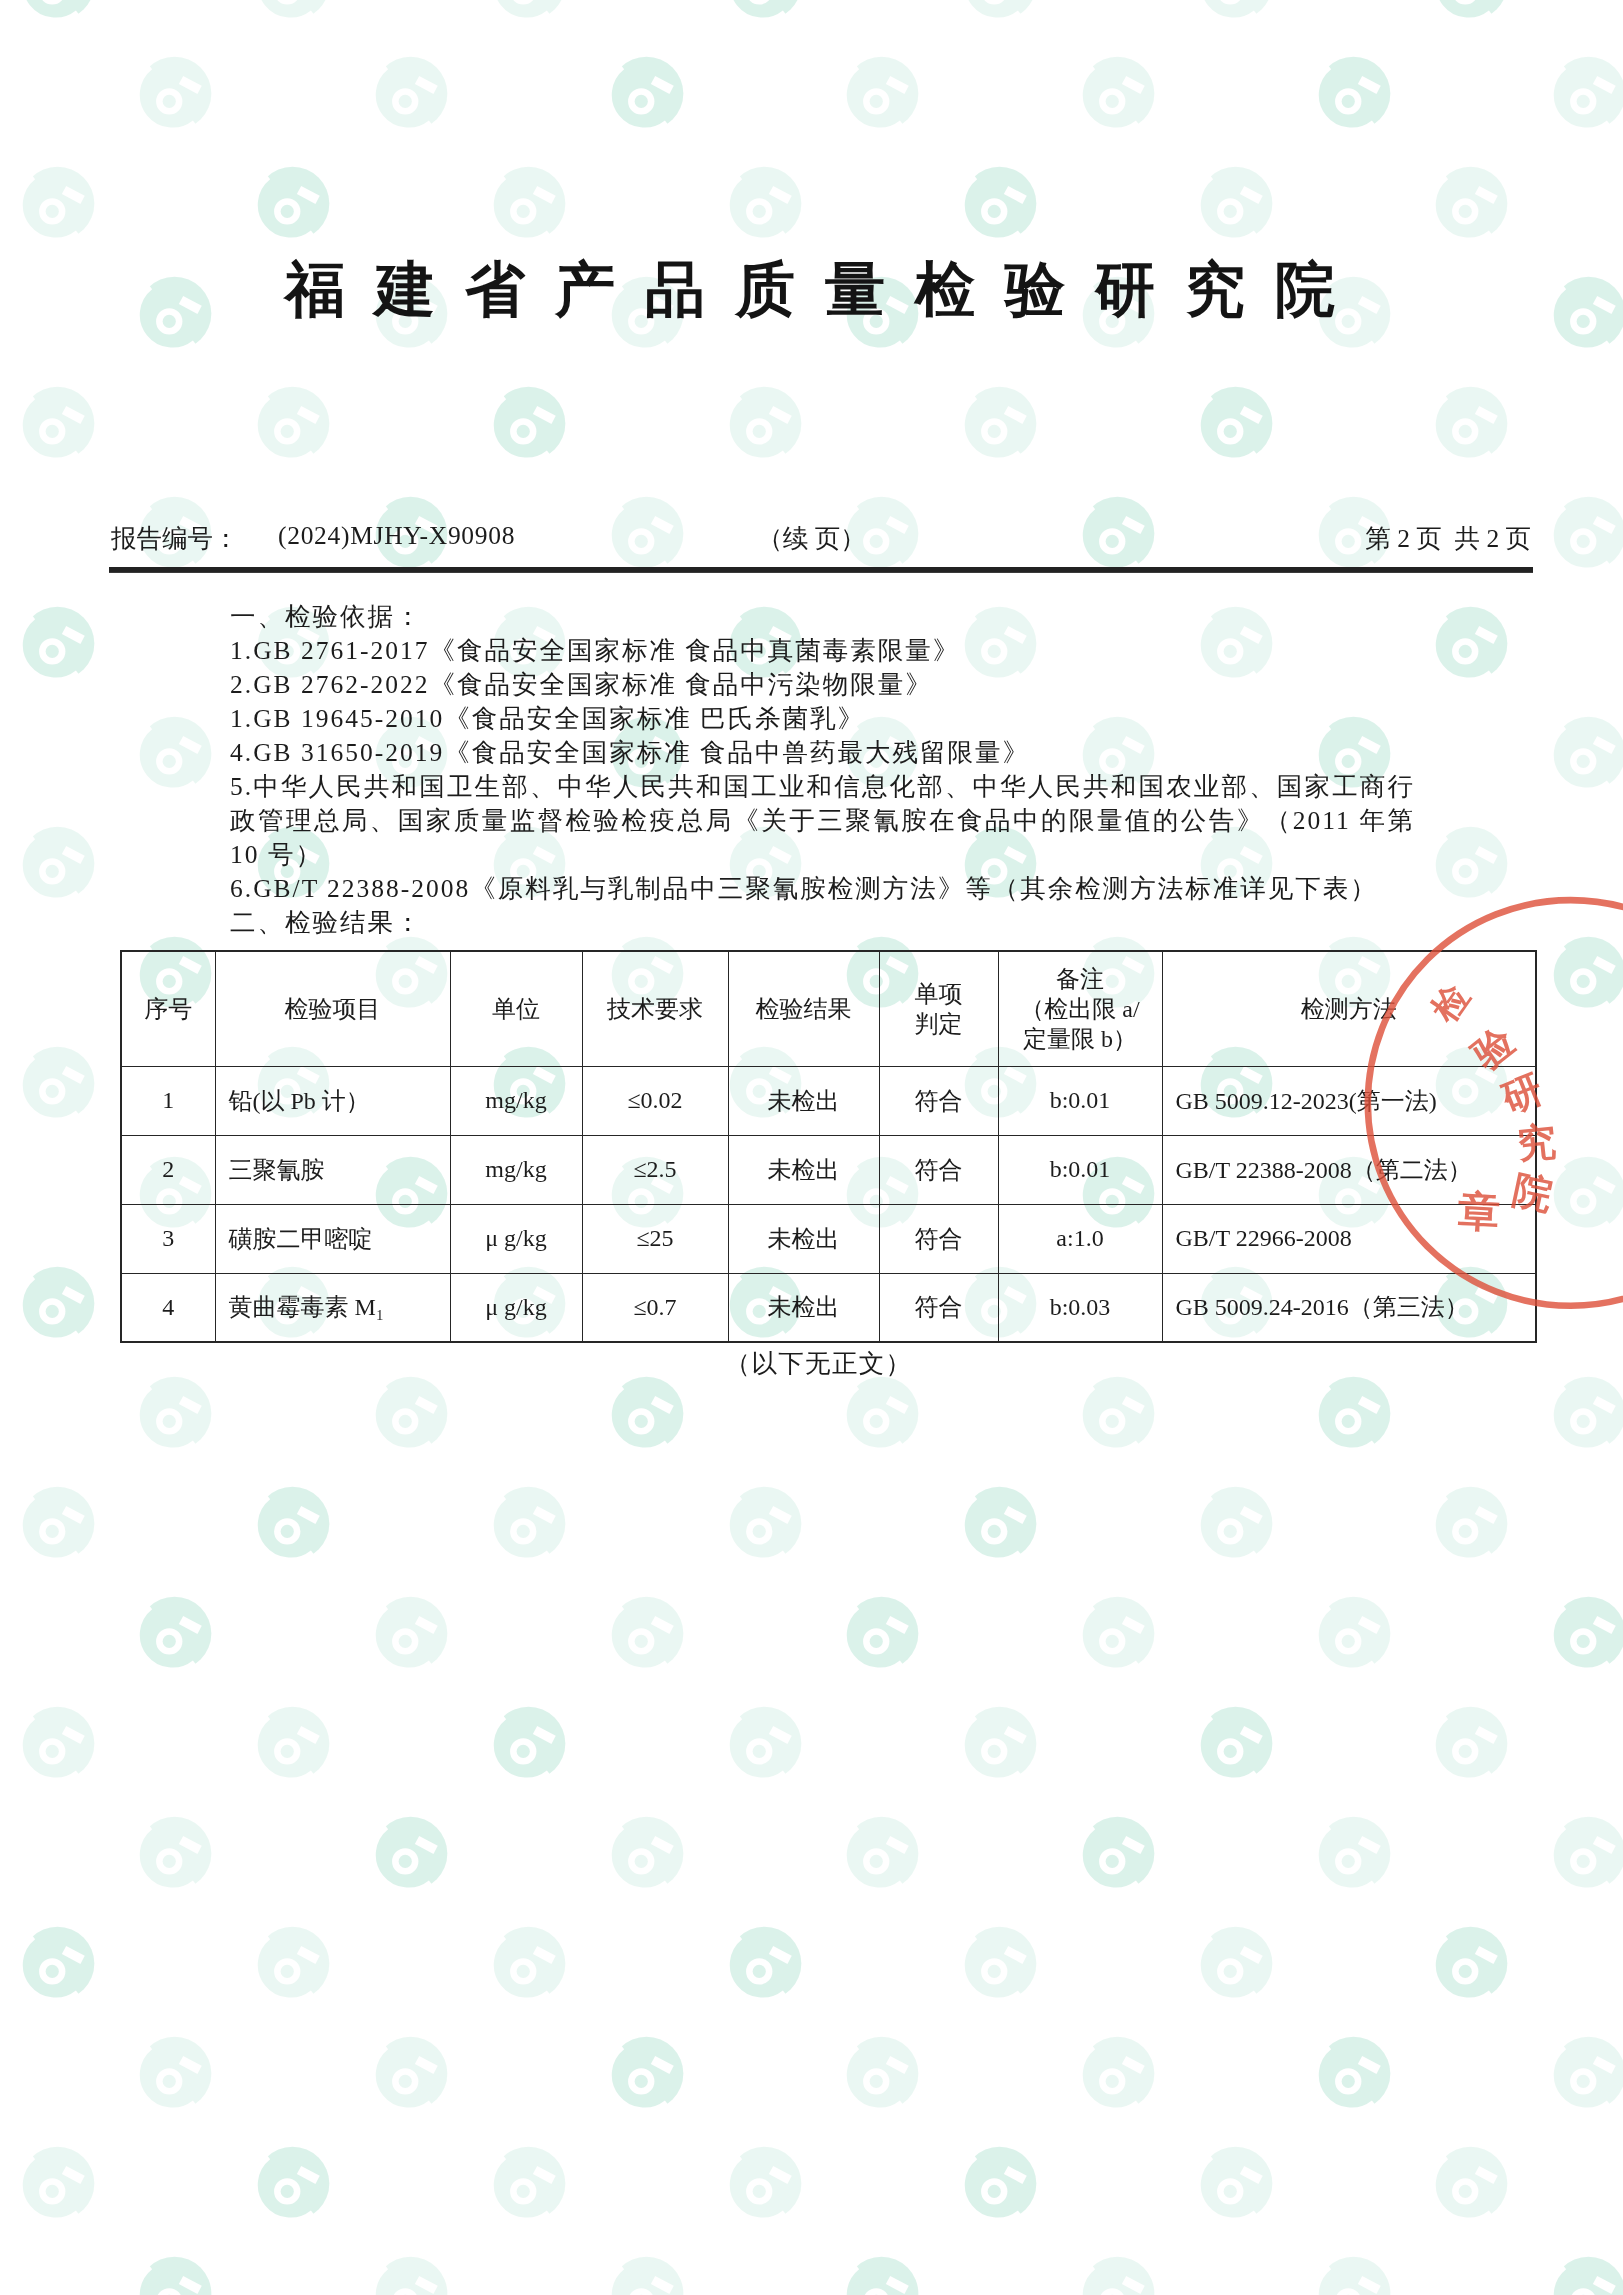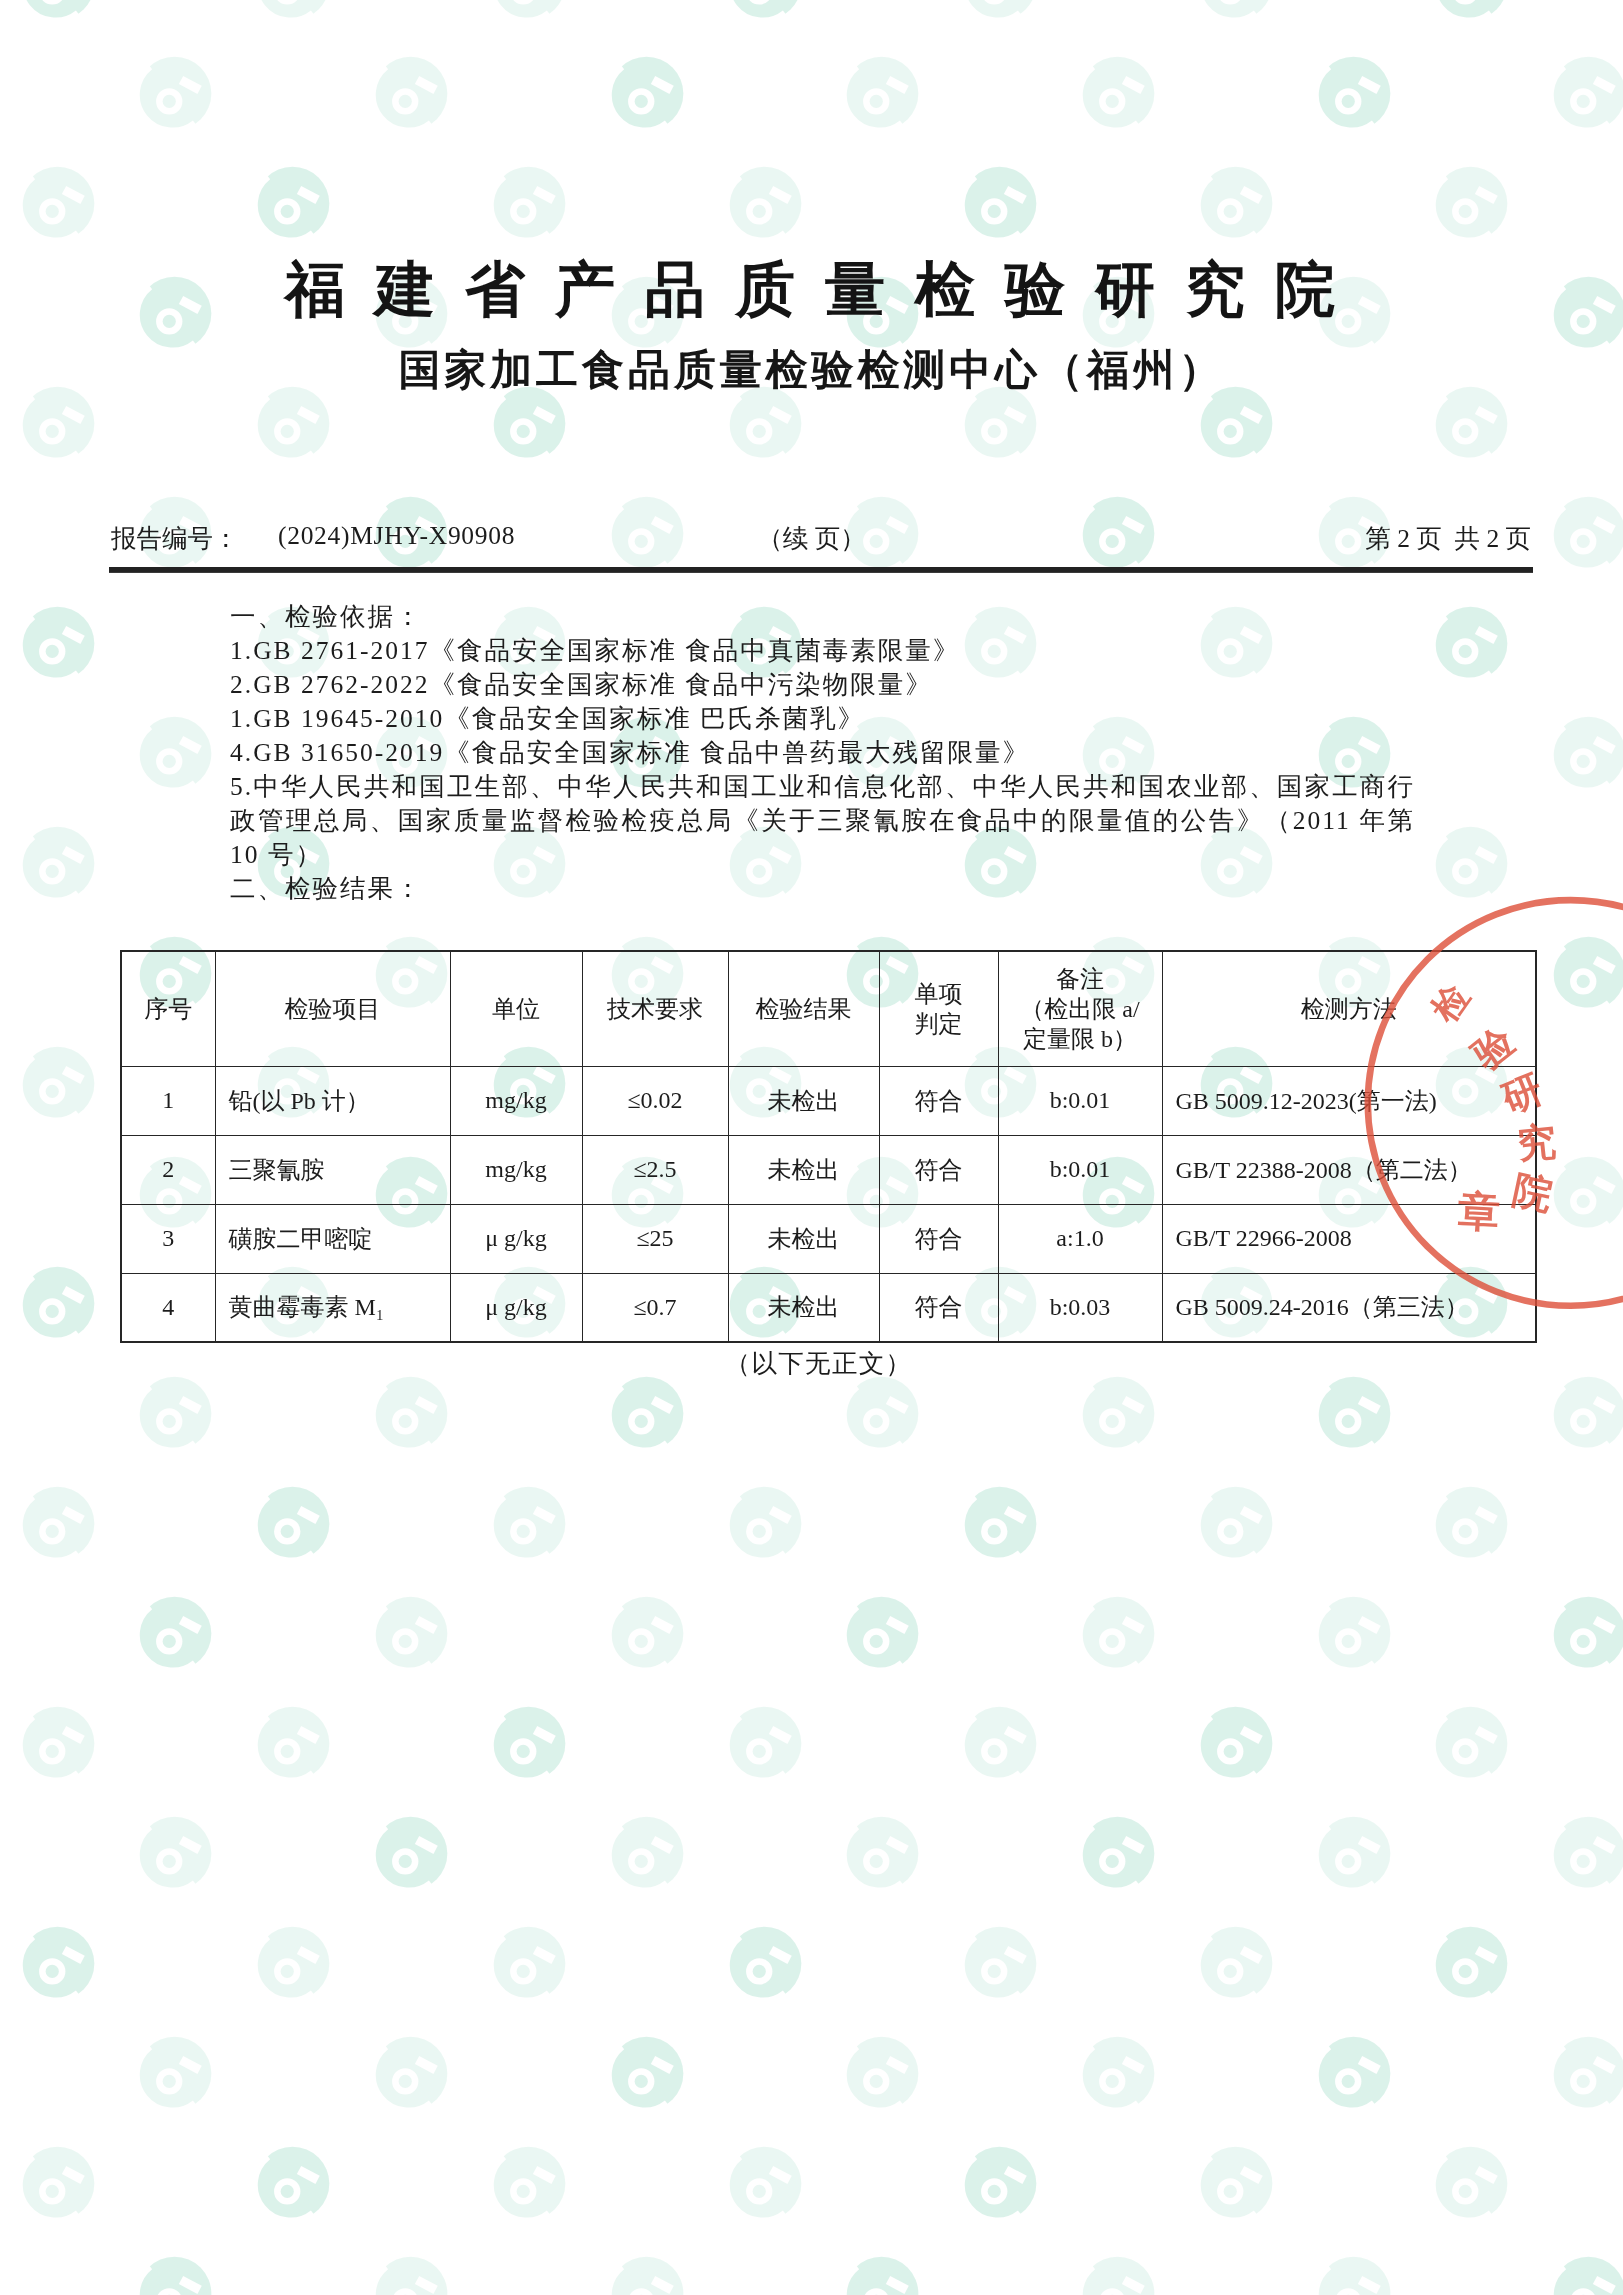--- a/index.html
+++ b/index.html
@@ -1162,38 +1162,38 @@
           <path d="M22 18 A55 55 0 0 0 92 106" stroke="#ffffff" stroke-width="13" fill="none"></path>
           <circle cx="52" cy="72" r="20" fill="#ffffff"></circle>
           <circle cx="52" cy="72" r="10" fill="#bfe8da"></circle>
           <rect x="68" y="40" width="32" height="14" fill="#ffffff" transform="rotate(28 84 47)"></rect>
         </svg></div>
     </div>
 
   <div class="content">
 
     <div class="t1">福建省产品质量检验研究院</div>
-    <div class="t2">国家加工食品质量检验检测中心（福州）</div>
 
     <div class="meta">
       <span class="m-label">报告编号：</span>
       <span class="m-value">(2024)MJHY-X90908</span>
       <span class="m-cont">（续 页）</span>
       <span class="m-page">第 2 页  共 2 页</span>
     </div>
 
     <div class="rule"></div>
 
     <div class="body-text">
       <div class="bt-line">一、检验依据：</div>
       <div class="bt-line">1.GB 2761-2017《食品安全国家标准 食品中真菌毒素限量》</div>
       <div class="bt-line">2.GB 2762-2022《食品安全国家标准 食品中污染物限量》</div>
       <div class="bt-line">1.GB 19645-2010《食品安全国家标准 巴氏杀菌乳》</div>
       <div class="bt-line">4.GB 31650-2019《食品安全国家标准 食品中兽药最大残留限量》</div>
       <div class="bt-line justify">5.中华人民共和国卫生部、中华人民共和国工业和信息化部、中华人民共和国农业部、国家工商行政管理总局、国家质量监督检验检疫总局《关于三聚氰胺在食品中的限量值的公告》（2011 年第 10 号）</div>
+      <div class="bt-line">6.GB/T 22388-2008《原料乳与乳制品中三聚氰胺检测方法》等（其余检测方法标准详见下表）</div>
       <div class="bt-line">二、检验结果：</div>
     </div>
 
     <table class="results">
       <colgroup>
         <col style="width:94px">
           <col style="width:235px">
           <col style="width:132px">
           <col style="width:146px">
         <col style="width:151px">

